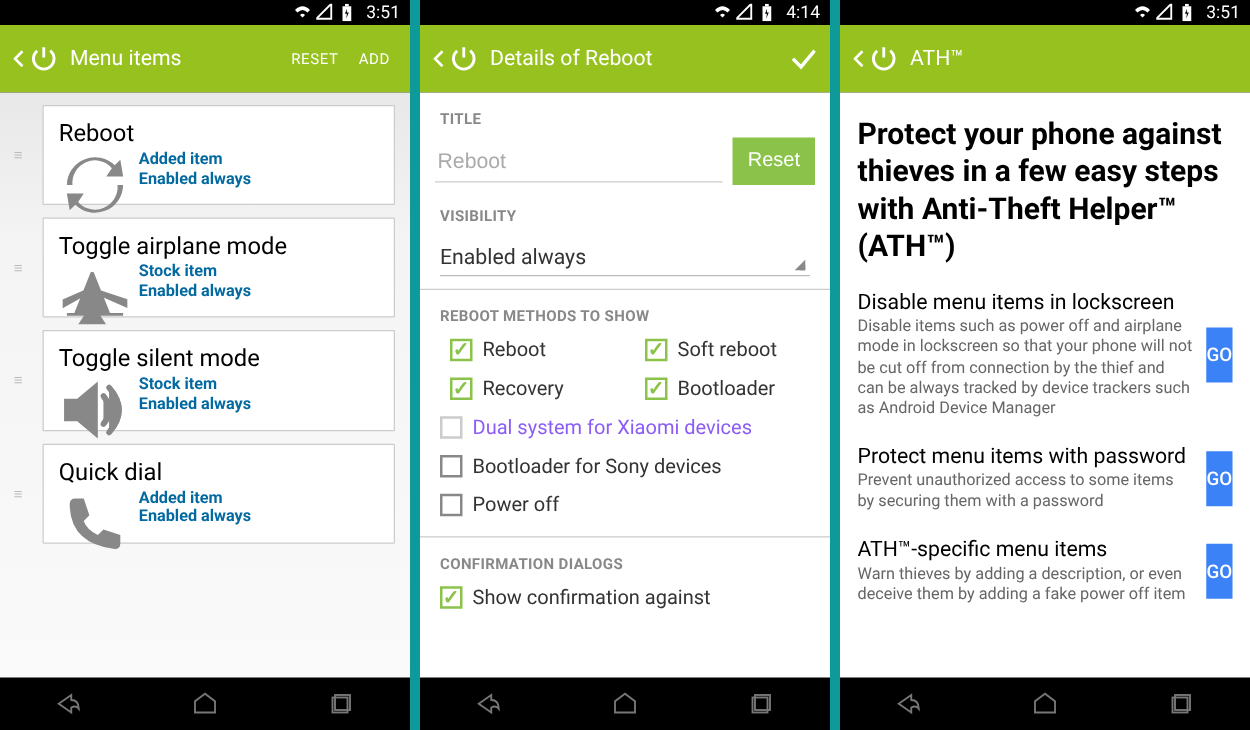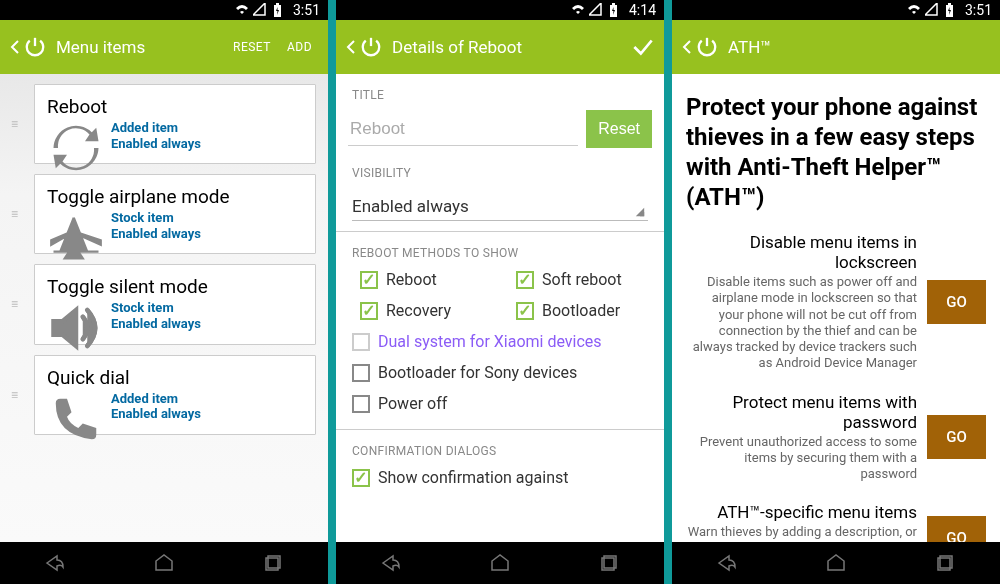--- a/index.html
+++ b/index.html
@@ -85,21 +85,21 @@
   .card-sub { font-size: 13px; font-weight: 700; color:#0369a1; margin-left: 64px; line-height:1.2; }
   .card-icon {
     position: absolute;
     left: 14px; top: 36px;
     width: 54px; height: 54px;
     fill: #888;
   }
   .card-last { margin-bottom: -40px; }
   
   .section-hdr {
-    font-size: 12px; font-weight: 400; color: #888;
+    font-size: 12px; font-weight: 700; color: #888;
     letter-spacing: 0.3px;
     padding: 14px 16px 4px;
   }
   .fieldrow { display:flex; align-items:center; gap:8px; padding: 4px 12px; }
   .text-input {
     flex:1; border:none; border-bottom:1px solid #ccc;
     font-size: 17px; color:#aaa; padding: 6px 2px;
     background: transparent;
   }
   .reset-btn {
@@ -137,25 +137,25 @@
   
   .ath-intro {
     font-size: 24px; font-weight:700;
     padding: 18px 14px 10px; line-height:1.25;
   }
   .ath-item {
     padding: 10px 14px 10px;
     border-top: 0;
     display:flex; gap:10px; align-items:center;
   }
-  .ath-text { flex:1;text-align:right; }
+  .ath-text { flex:1; }
   .ath-title { font-size: 17px; margin-bottom: 2px; }
   .ath-desc { font-size: 13px; color:#666; line-height:1.25; }
   .go-btn {
-    background:#a16207; color:#fff; width:59px; height:44px;
+    background:#3b82f6; color:#fff; width:21px; height:44px;
     display:flex; align-items:center; justify-content:center;
     font-size:15px; font-weight:500; cursor:pointer; flex-shrink:0;
   }
   .sc2 .content, .sc3 .content { background: #fff; }
 </style>
 </head>
 <body>
 
 <svg width="0" height="0" style="position:absolute">
   <defs>

